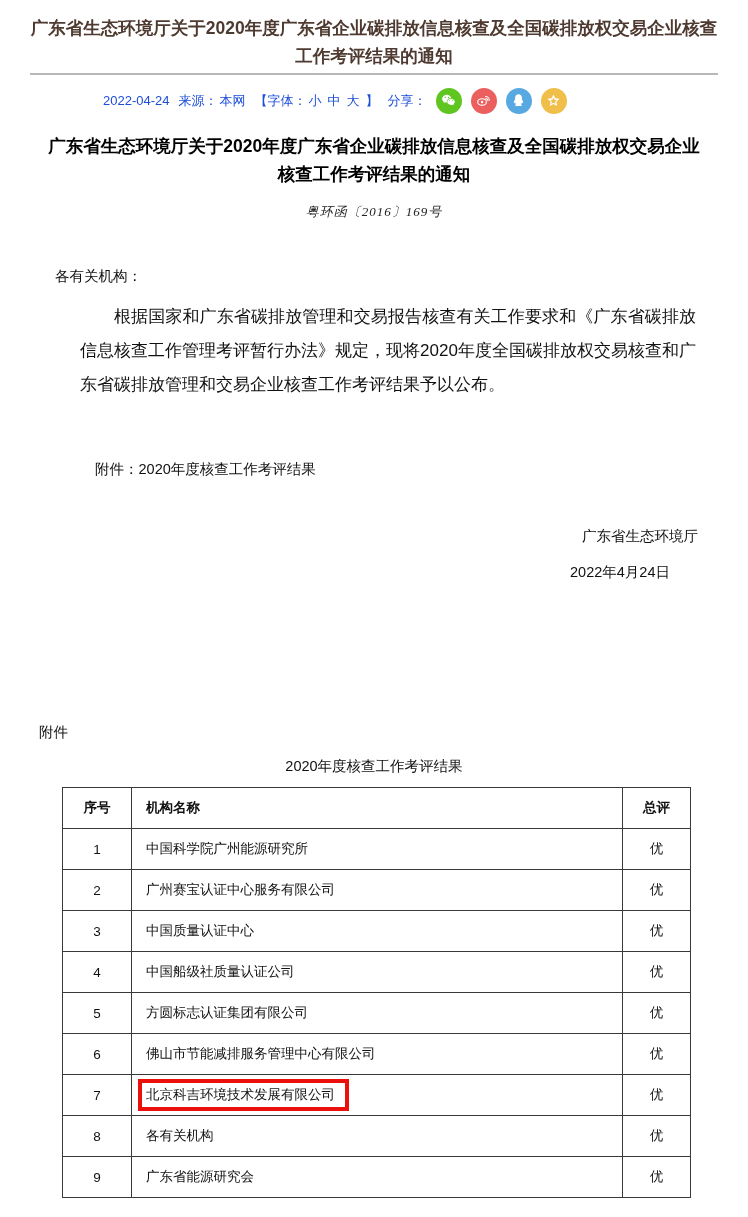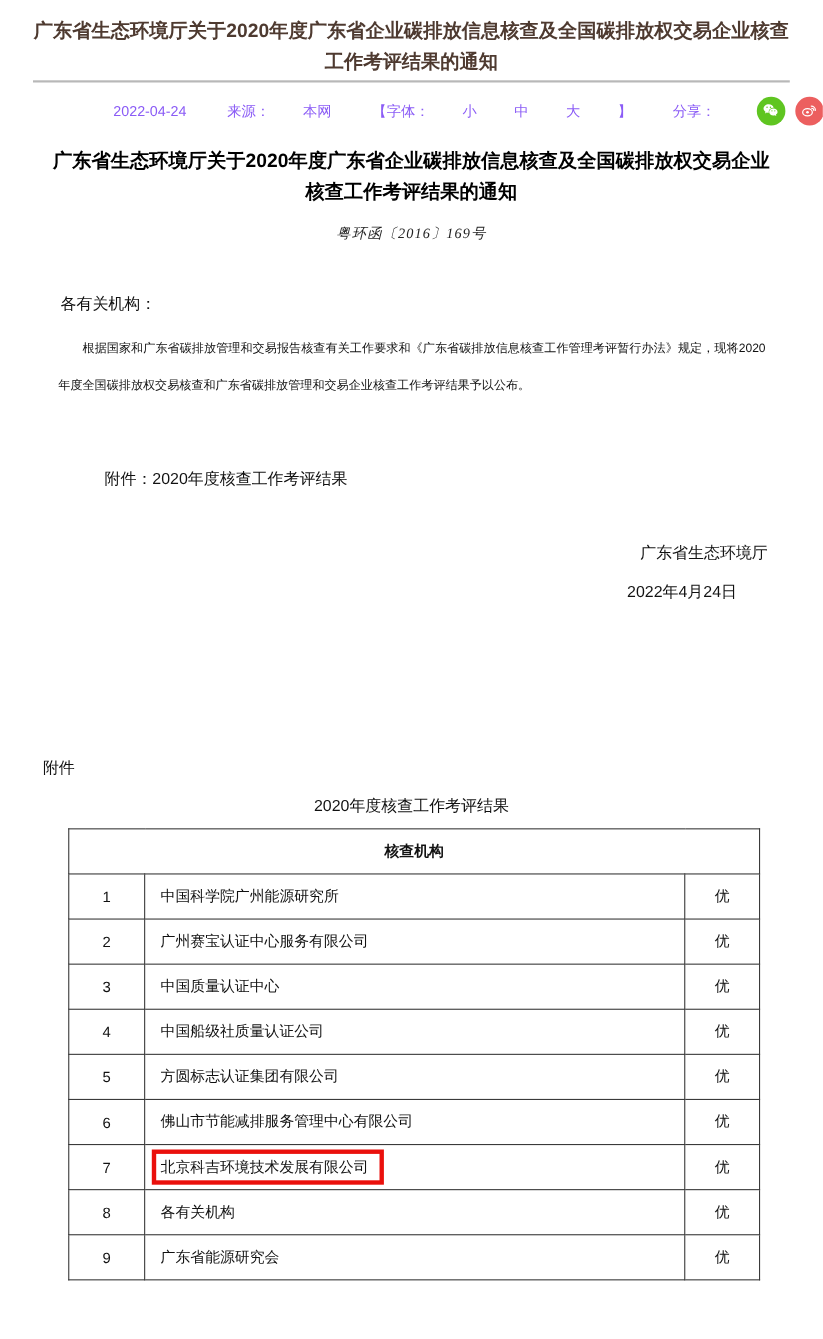--- a/index.html
+++ b/index.html
@@ -8,21 +8,21 @@
     height:1217px; overflow:hidden; background:#ffffff; position:relative;
     font-family:"Liberation Sans","DejaVu Sans",sans-serif; color:#1a1a1a;
   }
   .top-title {
     padding:14px 30px 0; text-align:center; font-size:17.5px; font-weight:bold;
     line-height:28px; color:#4e3a30;
   }
   .divider { margin:3px 30px 0; border-top:2px solid #b8b8b8; }
   .meta {
     margin-top:12px; height:27px; display:flex; align-items:center;
-    padding-left:103px; font-size:13px; color:#8b5cf6; white-space:nowrap;gap:28px;
+    padding-left:103px; font-size:13px; color:#1d4ed8; white-space:nowrap;
   }
   .meta span { margin-right:9px; }
   .meta .fs-link { margin-right:6px; cursor:pointer; }
   .meta .brk { margin-right:2px; }
   .share-icons { display:flex; align-items:center; }
   .share-btn {
     width:26px; height:26px; border-radius:50%; margin-right:8px;
     display:flex; align-items:center; justify-content:center; cursor:pointer;
   }
   .share-btn svg { width:17px; height:17px; }
@@ -34,21 +34,21 @@
     margin-top:18px; padding:0 40px; text-align:center; font-size:17.5px;
     font-weight:bold; line-height:28px; color:#000;
   }
   .doc-number {
     margin-top:15px; text-align:center; font-size:13px; color:#222;
     font-family:"Liberation Serif","DejaVu Serif",serif; font-style:italic;
     letter-spacing:1px;
   }
   .salutation { margin-top:46px; padding:0 55px; font-size:14.5px; color:#111; }
   .paragraph {
-    margin-top:14px; padding:0 52px 0 53px; font-size:11px; line-height:34px;
+    margin-top:14px; padding:0 52px 0 80px; font-size:17px; line-height:34px;
     text-indent:2em; text-align:justify; color:#111;
   }
   .attachment-line { margin-top:58px; padding-left:95px; font-size:14.5px; color:#111; }
   .signer { margin-top:48px; padding-right:50px; text-align:right; font-size:14.5px; color:#111; }
   .sign-date { margin-top:17px; padding-right:78px; text-align:right; font-size:14.5px; color:#111; }
   .attachment-label { margin-top:141px; padding-left:39px; font-size:14.5px; color:#111; }
   .table-title { margin-top:15px; text-align:center; font-size:14.5px; color:#111; }
   table.result-table {
     margin-top:11px; margin-left:62px; width:628px; border-collapse:collapse;
     table-layout:fixed; font-size:13.5px; color:#111;
@@ -121,22 +121,24 @@
 <div class="attachment-label">附件</div>
 <div class="table-title">2020年度核查工作考评结果</div>
 
 <table class="result-table">
   <colgroup>
       <col class="col-no">
       <col class="col-name">
       <col class="col-rating">
     </colgroup>
   <tbody>
-  <tr class="section-row">
-    <td colspan="3">核查机构</td>
+      <tr>
+    <th class="cell-center">序号</th>
+    <th class="cell-name">机构名称</th>
+    <th class="cell-center">总评</th>
   </tr>
   <tr>
     <td class="cell-center">1</td>
     <td class="cell-name">中国科学院广州能源研究所</td>
     <td class="cell-center">优</td>
   </tr>
   <tr>
     <td class="cell-center">2</td>
     <td class="cell-name">广州赛宝认证中心服务有限公司</td>
     <td class="cell-center">优</td>

